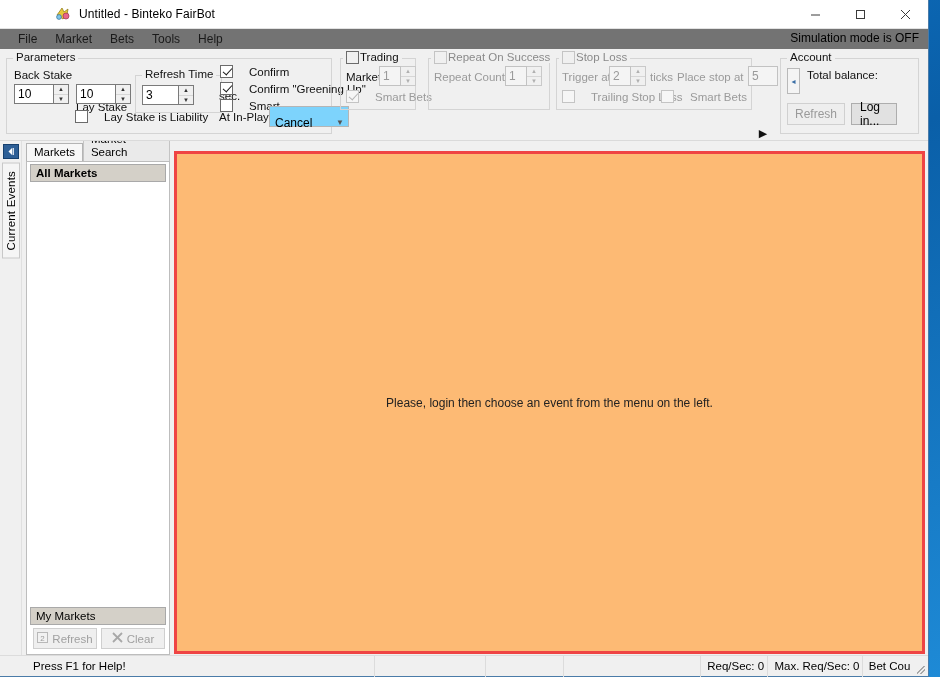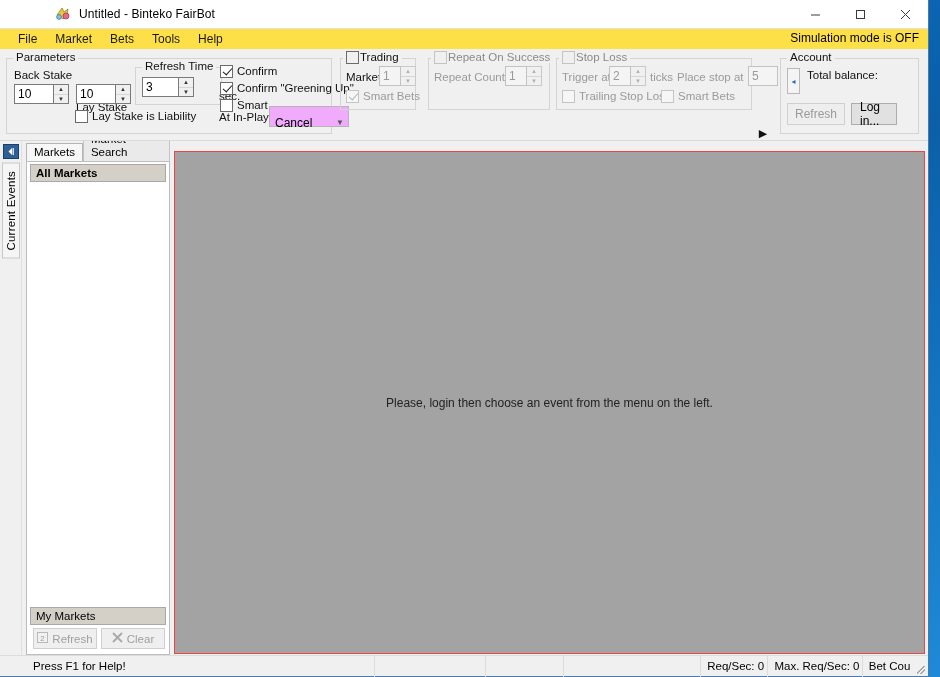--- a/index.html
+++ b/index.html
@@ -50,21 +50,21 @@
   .wbtns { position: absolute; right: 0; top: 0; display: flex; height: 29px; }
   .wbtn {
     width: 45px; height: 29px;
     display: flex; align-items: center; justify-content: center;
     color: #4b4b4b;
   }
 
   
   #menubar {
     height: 20px; min-height: 20px;
-    background: #fde047;
+    background: #737373;
     display: flex; align-items: center;
     padding-left: 9px;
     position: relative;
   }
   .menu-item {
     padding: 2px 9px 3px 9px;
     font-size: 12px; color: #1a1a1a;
     line-height: 14px;
   }
   #simmode {
@@ -118,42 +118,42 @@
   .spin.dim { border-color: #c9c9c9; }
   .spin div {
     flex: 1; display: flex; align-items: center; justify-content: center;
     font-size: 6px; line-height: 6px; color: #333;
   }
   .spin div:first-child { border-bottom: 1px solid #d6d6d6; }
   .spin.dim div { color: #b0b0b0; }
   .spinwrap { display: flex; }
 
   
-  .cb { display: flex; align-items: flex-start; gap: 4px; }
+  .cb { display: flex; align-items: center; gap: 16px; }
   .cbbox {
     width: 13px; height: 13px; flex: none;
     border: 1px solid #6b6b6b; background: #fff;
     position: relative;
   }
   .cbbox.dim { border-color: #c4c4c4; background: #f6f6f6; }
   .cbbox.checked::after {
     content: "";
     position: absolute;
     left: 4px; top: 0px;
     width: 4px; height: 8px;
     border: solid #1a1a1a;
     border-width: 0 1.6px 1.6px 0;
     transform: rotate(42deg);
   }
   .cbbox.checked.dim::after { border-color: #b5b5b5; }
 
   
   .combo {
     border: 1px solid #b5b5b5;
-    background: #f0abfc;
+    background: #7dd3fc;
     height: 21px; width: 80px;
     display: flex; align-items: center; justify-content: space-between;
     padding: 12px 4px 0 5px;
     font-size: 12px;
   }
   .combo .arw { font-size: 8px; color: #555; }
 
   
   .btn {
     border: 1px solid #adadad;
@@ -271,22 +271,22 @@
     font-size: 11.5px; color: #a0a0a0;
   }
 
   
   #splitter { width: 4px; background: #f0f0f0; }
 
   
   #mainarea {
     flex: 1;
     margin: 10px 3px 1px 0;
-    border: 1px solid #ef4444;
-    background: #a3a3a3;
+    border: 3px solid #ef4444;
+    background: #fdba74;
     display: flex; align-items: center; justify-content: center;
     overflow: hidden;
   }
   #mainmsg { font-size: 12px; color: #222; }
 
   
   #statusbar {
     height: 21px; min-height: 21px;
     background: #f0f0f0;
     border-top: 1px solid #dcdcdc;
@@ -378,21 +378,21 @@
           <div>▲</div>
           <div>▼</div>
         </div>
       </div>
 
       <div class="cb" style="position:absolute; left:68px; top:51px;">
         <span class="cbbox"></span>
         <span class="lbl">Lay Stake is Liability</span>
       </div>
 
-      <div class="gbox" style="left:128px; top:8px; width:87px; height:38px;">
+      <div class="gbox" style="left:128px; top:16px; width:87px; height:38px;">
         <div class="glabel">Refresh Time</div>
         <div class="spinwrap" style="position:absolute; left:6px; top:9px;">
           <div class="tbox" style="width:37px;">3</div>
           <div class="spin">
             <div>▲</div>
             <div>▼</div>
           </div>
         </div>
       </div>
       <div class="lbl" style="position:absolute; left:212px; top:31px;">sec.</div>

